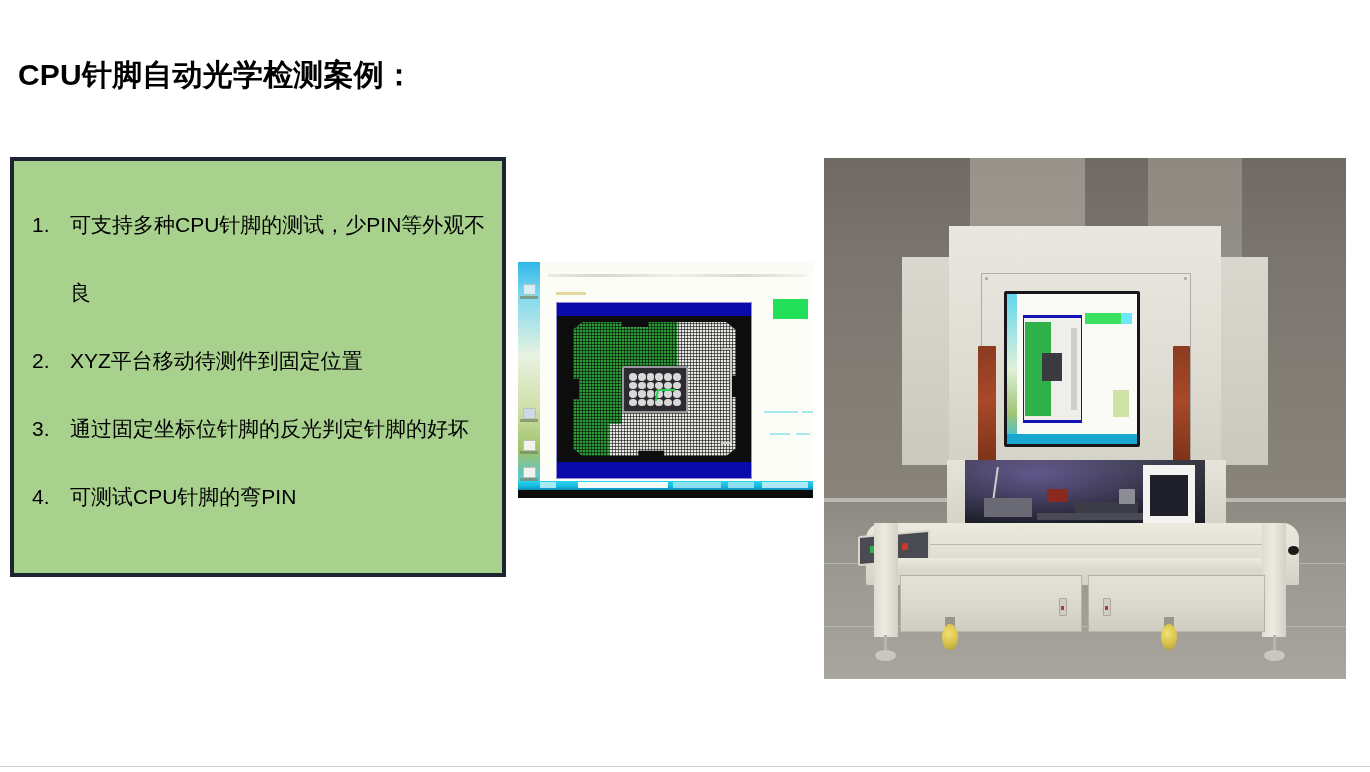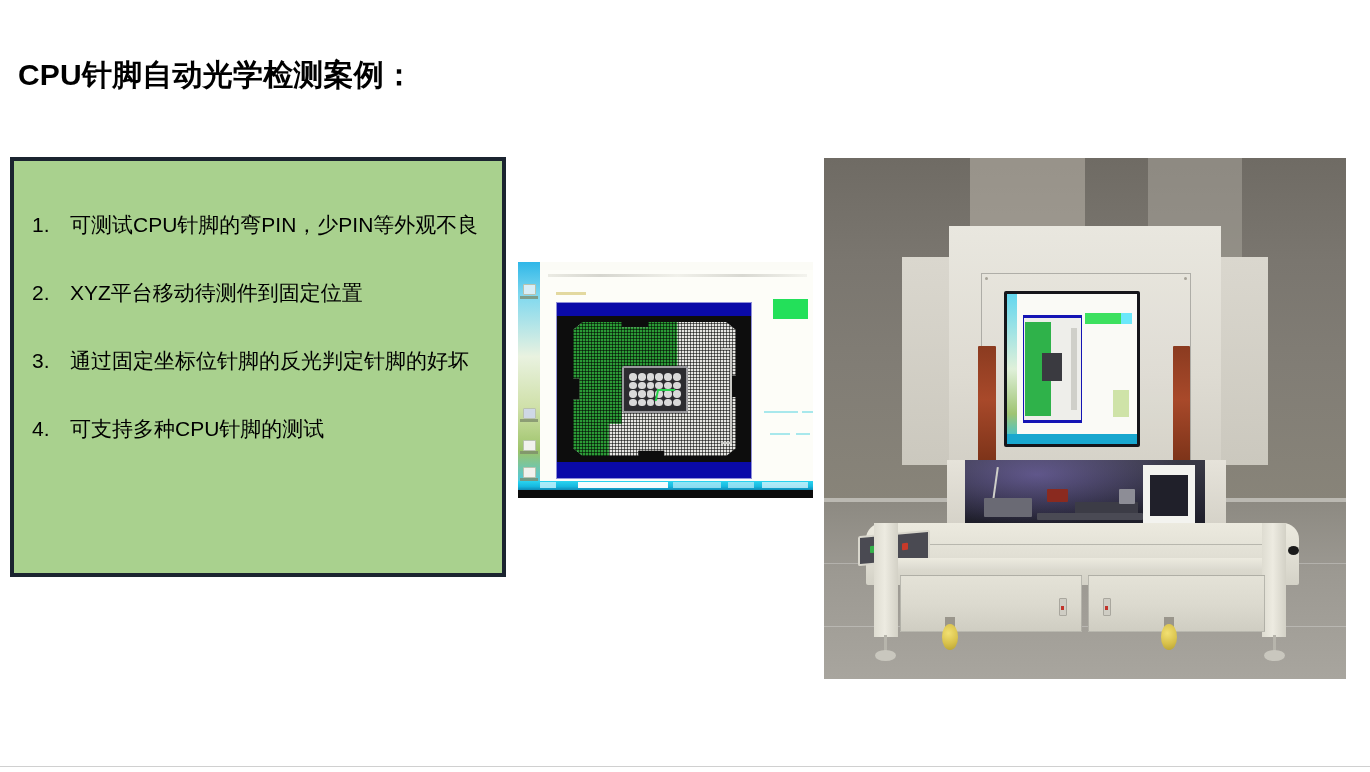--- a/index.html
+++ b/index.html
@@ -539,33 +539,33 @@
 </style>
 </head>
 <body>
 
 <div id="slide-title">CPU针脚自动光学检测案例：</div>
 
 <div id="bullet-panel">
   <ul id="bullet-list">
     <li>
       <span class="num">1.</span>
-      <span class="txt">可测试CPU针脚的弯PIN，少PIN等外观不良</span>
+      <span class="txt">可支持多种CPU针脚的测试，少PIN等外观不良</span>
     </li>
     <li>
       <span class="num">2.</span>
       <span class="txt">XYZ平台移动待测件到固定位置</span>
     </li>
     <li>
       <span class="num">3.</span>
       <span class="txt">通过固定坐标位针脚的反光判定针脚的好坏</span>
     </li>
     <li>
       <span class="num">4.</span>
-      <span class="txt">可支持多种CPU针脚的测试</span>
+      <span class="txt">可测试CPU针脚的弯PIN</span>
     </li>
   </ul>
 </div>
 
 <div id="photo-monitor">
 
   <div class="desk-strip">
     <div class="desk-icon i1"></div>
     <div class="desk-label l1"></div>
     <div class="desk-icon i2"></div>

